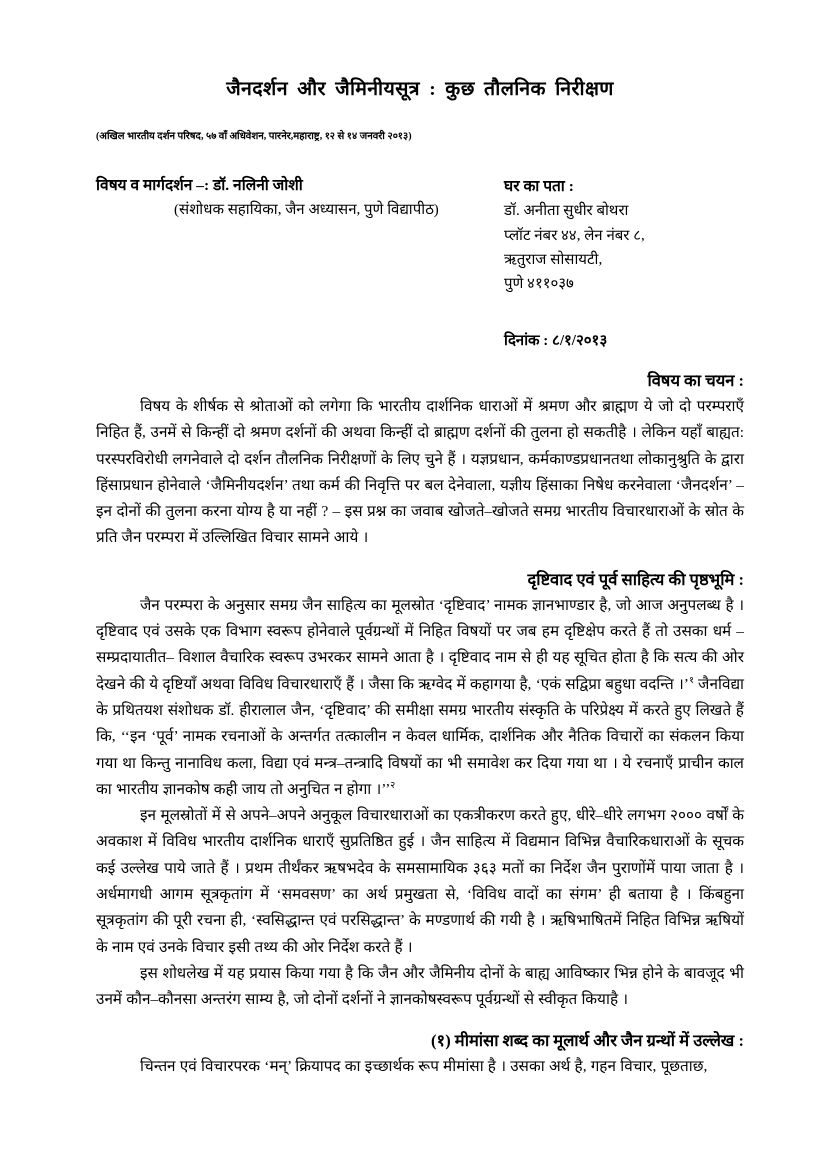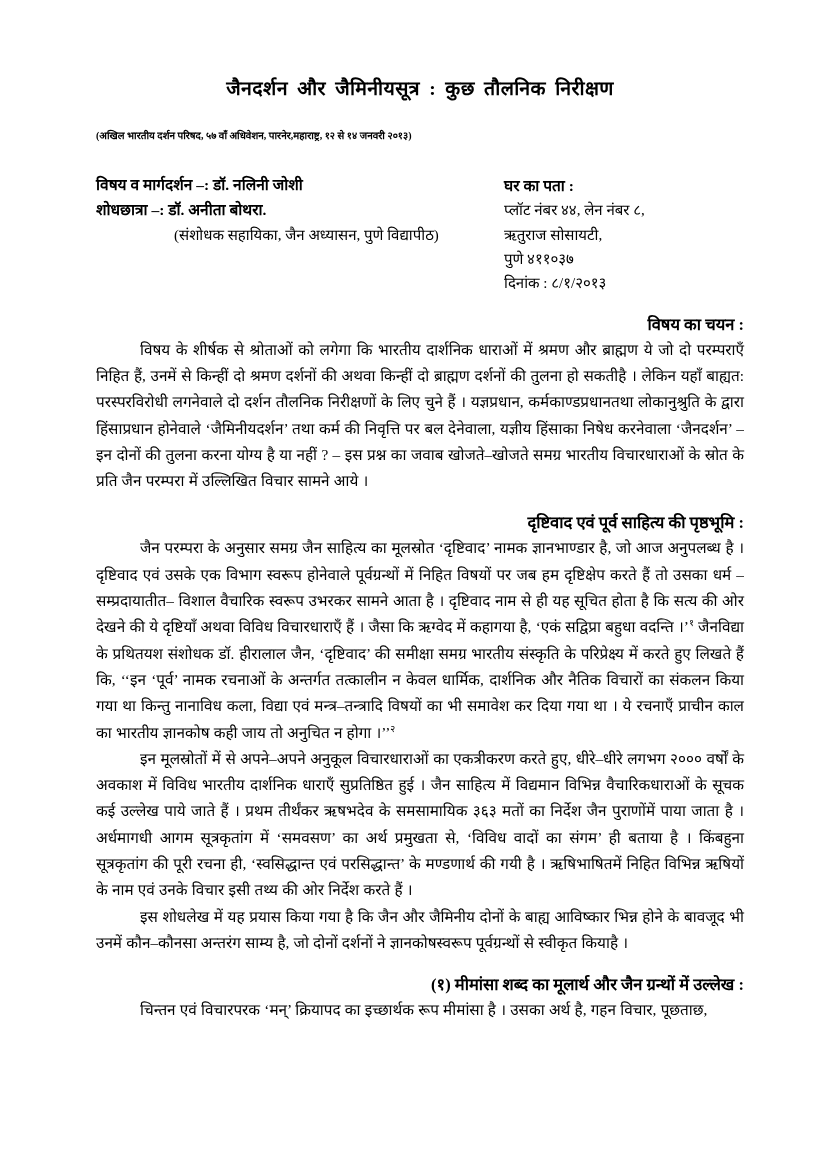--- a/index.html
+++ b/index.html
@@ -74,21 +74,21 @@
   }
   .meta-sub-2 {
     padding-left: 78px;
   }
   .addr-title {
     font-weight: bold;
     font-size: 15.5px;
     font-family: Liberation Serif, serif;
   }
   .addr-line { white-space: nowrap; }
-  .addr-date { font-weight: normal; }
+  .addr-date { font-weight: bold; margin-top: 32px; }
 
   
   .section {
     margin-top: 16px;
   }
   .sec-heading {
     font-weight: bold;
     font-size: 16.5px;
     margin-bottom: 2px;
     text-align: right;
@@ -117,25 +117,25 @@
 <div class="page">
   <div class="content">
 
     <h1 class="doc-title">जैनदर्शन और जैमिनीयसूत्र   :  कुछ तौलनिक निरीक्षण</h1>
 
     <div class="doc-subtitle">(अखिल भारतीय दर्शन परिषद, ५७ वाँ अधिवेशन, पारनेर,महाराष्ट्र, १२ से १४ जनवरी २०१३)</div>
 
     <div class="meta-block">
       <div class="meta-left">
         <div class="meta-label">विषय व मार्गदर्शन –: डॉ. नलिनी जोशी</div>
-        <div class="meta-label">शोधछात्रा –: डॉ. अनीता बोथरा.</div>
         <div class="meta-sub-2">(संशोधक सहायिका, जैन अध्यासन, पुणे विद्यापीठ)</div>
       </div>
       <div class="meta-right">
         <div class="addr-title">घर का पता  :</div>
+        <div class="addr-line">डॉ. अनीता सुधीर बोथरा</div>
         <div class="addr-line">प्लॉट नंबर ४४, लेन नंबर ८,</div>
         <div class="addr-line">ऋतुराज सोसायटी,</div>
         <div class="addr-line">पुणे ४११०३७</div>
         <div class="addr-line addr-date">दिनांक  :  ८/१/२०१३</div>
       </div>
     </div>
 
     <div class="section">
       <div class="sec-heading">विषय का चयन  :</div>
       <p class="para">विषय के शीर्षक से श्रोताओं को लगेगा कि भारतीय दार्शनिक धाराओं में श्रमण और ब्राह्मण ये जो दो परम्पराएँ निहित हैं, उनमें से किन्हीं दो श्रमण दर्शनों की अथवा किन्हीं दो ब्राह्मण दर्शनों की तुलना हो सकतीहै । लेकिन यहाँ बाह्यत: परस्परविरोधी लगनेवाले दो दर्शन तौलनिक निरीक्षणों के लिए चुने हैं । यज्ञप्रधान, कर्मकाण्डप्रधानतथा लोकानुश्रुति के द्वारा हिंसाप्रधान होनेवाले ‘जैमिनीयदर्शन’ तथा कर्म की निवृत्ति पर बल देनेवाला, यज्ञीय हिंसाका निषेध करनेवाला ‘जैनदर्शन’ – इन दोनों की तुलना करना योग्य है या नहीं ?  – इस प्रश्न का जवाब खोजते–खोजते समग्र भारतीय विचारधाराओं के स्रोत के प्रति जैन परम्परा में उल्लिखित विचार सामने आये ।</p>

